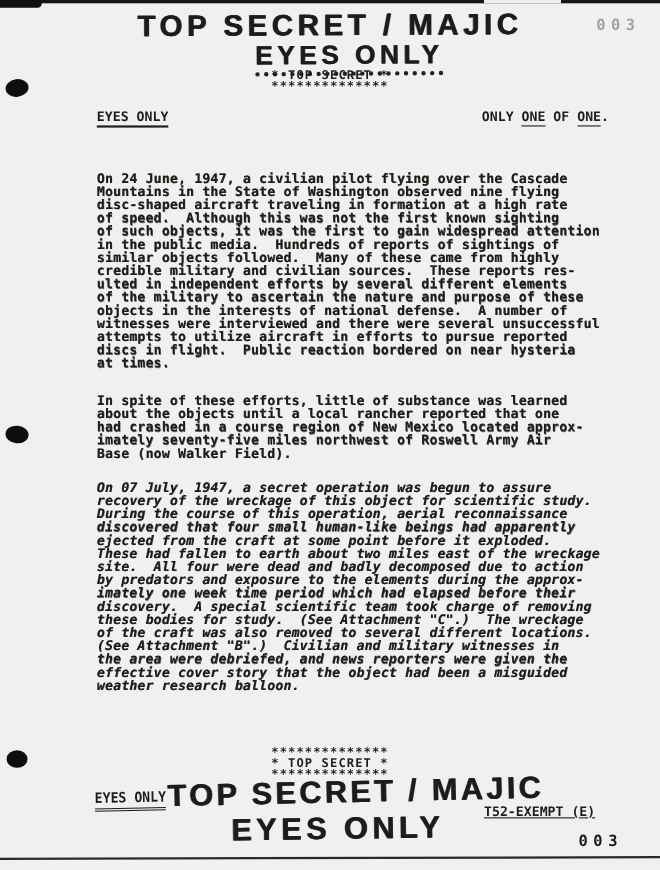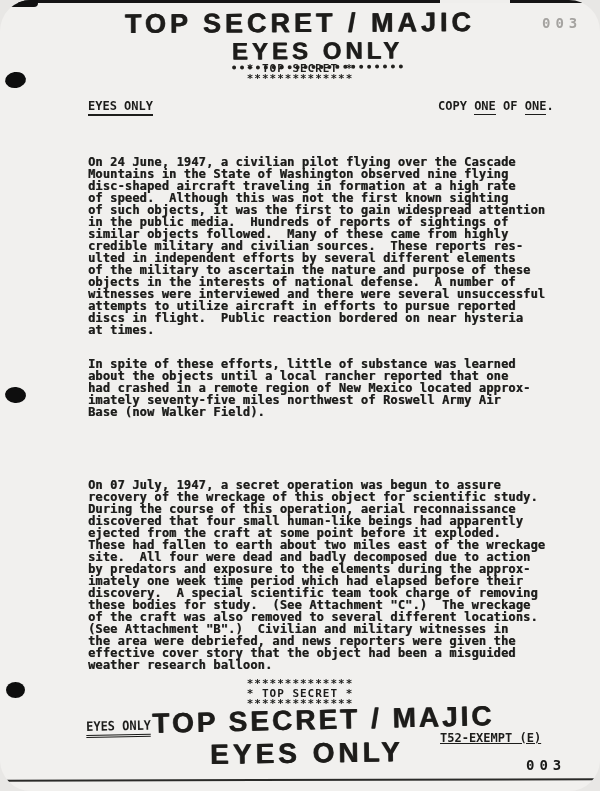--- a/index.html
+++ b/index.html
@@ -8,21 +8,20 @@
     background: #e8e7e5;
   }
   .page {
     position: relative;
     width: 600px;
     height: 791px;
     background: #f1f0ee;
     overflow: hidden;
     font-family: "DejaVu Sans Mono", monospace;
     color: #1c1c1c;
-    border-radius: 31px;
   }
   
   .edge-top {
     position: absolute; top: 0; left: 0; width: 600px; height: 3px;
     background: #151515;
   }
   .edge-top-corner {
     position: absolute; top: 0; left: 0; width: 38px; height: 7px;
     background: #111;
     border-radius: 0 0 4px 0;
@@ -115,21 +114,21 @@
   .para {
     position: absolute;
     left: 88px;
     font-size: 12px;
     line-height: 12px;
     letter-spacing: 0.15px;
     text-shadow: 0.4px 0.3px 0.4px rgba(20,20,18,0.65);
   }
   .para-1 { top: 156px; }
   .para-2 { top: 358px; }
-  .para-3 { top: 479px; }
+  .para-3 { top: 437px; font-style: italic; }
 
   
   .ftr-asterisks-1 { top: 677px; left: 0; width: 600px; text-align: center; font-size: 11px; letter-spacing: 1px; }
   .ftr-secret-small { top: 687px; left: 0; width: 600px; text-align: center; font-size: 11px; letter-spacing: 1px; }
   .ftr-asterisks-2 { top: 697px; left: 0; width: 600px; text-align: center; font-size: 11px; letter-spacing: 1px; }
   .ftr-eyes-small {
     top: 719px; left: 86px;
     font-size: 13px;
     letter-spacing: 0px;
     border-bottom: 3px double #181816;
@@ -178,40 +177,40 @@
   <div class="hole hole-2"></div>
   <div class="hole hole-3"></div>
 
   <div class="stamp hdr-majic">TOP SECRET / MAJIC</div>
   <div class="stamp hdr-eyes">EYES ONLY</div>
   <div class="type hdr-secret-small">* TOP SECRET *</div>
   <div class="type hdr-asterisks">**************</div>
   <div class="type pagenum-top">003</div>
 
   <div class="type hdr-eyes-left">EYES ONLY</div>
-  <div class="type hdr-copy"><span>COPY </span><span class="u">ONE</span><span> OF </span><span class="u">ONE</span><span>.</span></div>
+  <div class="type hdr-copy"><span>ONLY </span><span class="u">ONE</span><span> OF </span><span class="u">ONE</span><span>.</span></div>
 
   <div class="type para para-1">On 24 June, 1947, a civilian pilot flying over the Cascade
 Mountains in the State of Washington observed nine flying
 disc-shaped aircraft traveling in formation at a high rate
 of speed.  Although this was not the first known sighting
 of such objects, it was the first to gain widespread attention
 in the public media.  Hundreds of reports of sightings of
 similar objects followed.  Many of these came from highly
 credible military and civilian sources.  These reports res-
 ulted in independent efforts by several different elements
 of the military to ascertain the nature and purpose of these
 objects in the interests of national defense.  A number of
 witnesses were interviewed and there were several unsuccessful
 attempts to utilize aircraft in efforts to pursue reported
 discs in flight.  Public reaction bordered on near hysteria
 at times.</div>
   <div class="type para para-2">In spite of these efforts, little of substance was learned
 about the objects until a local rancher reported that one
-had crashed in a remote region of New Mexico located approx-
+had crashed in a course region of New Mexico located approx-
 imately seventy-five miles northwest of Roswell Army Air
 Base (now Walker Field).</div>
   <div class="type para para-3">On 07 July, 1947, a secret operation was begun to assure
 recovery of the wreckage of this object for scientific study.
 During the course of this operation, aerial reconnaissance
 discovered that four small human-like beings had apparently
 ejected from the craft at some point before it exploded.
 These had fallen to earth about two miles east of the wreckage
 site.  All four were dead and badly decomposed due to action
 by predators and exposure to the elements during the approx-

